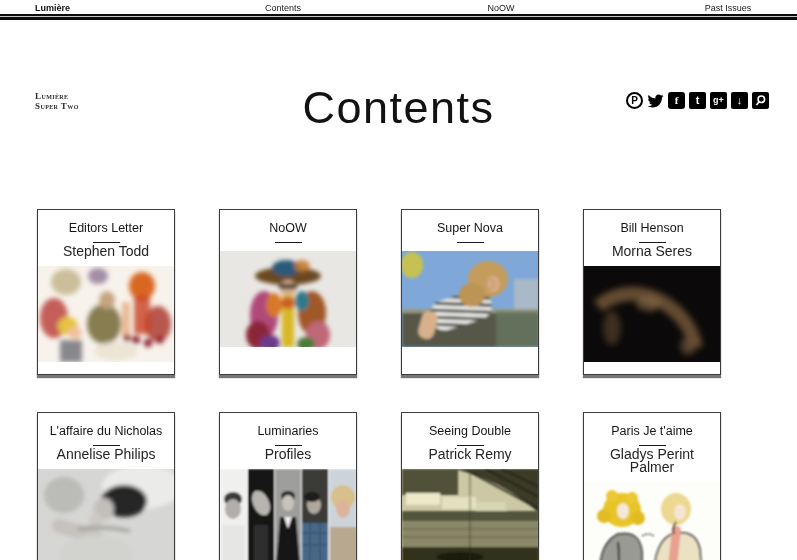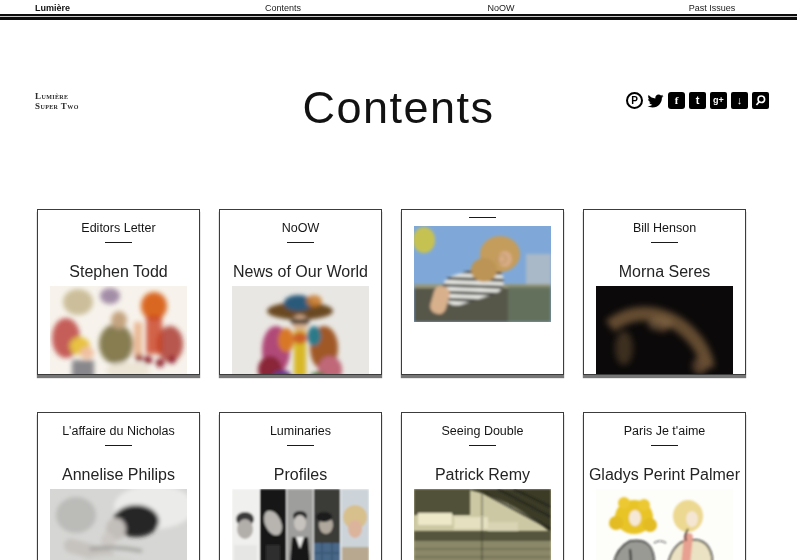--- a/index.html
+++ b/index.html
@@ -8,21 +8,21 @@
     font-family:"Liberation Sans", sans-serif;color:#111;position:relative;
   }
   .page{position:absolute;inset:0;}
 
   
   .navbar{position:absolute;top:0;left:0;width:797px;height:14px;background:#fff;}
   .nav-brand{position:absolute;left:35px;top:3px;font-size:9px;font-weight:bold;color:#111;}
   .nav-item{position:absolute;top:3px;font-size:9px;color:#1a1a1a;transform:translateX(-50%);white-space:nowrap;}
   .nav-item.n1{left:283px;}
   .nav-item.n2{left:501px;}
-  .nav-item.n3{left:712px;}
+  .nav-item.n3{left:728px;}
   .nav-rule{position:absolute;top:14px;left:0;width:797px;height:6px;
     background:linear-gradient(to bottom,#0c0c0c 0,#0c0c0c 2px,#c8c8c8 2px,#c8c8c8 3px,#0c0c0c 3px,#0c0c0c 6px);}
 
   
   .logo{position:absolute;left:35px;top:91px;font-family:"Liberation Serif", serif;
     font-variant:small-caps;font-weight:bold;font-size:9px;line-height:1.15;
     letter-spacing:.4px;color:#2c2c2c;}
   .page-title{position:absolute;top:82px;left:0;width:797px;text-align:center;margin:0;
     font-size:45px;font-weight:normal;letter-spacing:1.5px;color:#121212;}
 
@@ -33,26 +33,26 @@
   .s-icon.box{background:#000;color:#fff;border-radius:2px;font-size:11px;font-weight:bold;line-height:1;}
   .s-icon.fb{border-radius:3px;font-family:"Liberation Serif", serif;}
   .s-icon.gp span{font-size:9px;}
   .s-icon.pin{border:2px solid #000;border-radius:50%;background:#fff;color:#000;
     font-size:10px;font-weight:bold;}
   .s-icon.bird{background:transparent;}
 
   
   .cards{position:absolute;top:209px;left:37px;display:grid;
     grid-template-columns:repeat(4,161px);column-gap:21px;row-gap:37px;}
-  .card{box-sizing:border-box;width:163px;height:166px;background:#fff;
+  .card{box-sizing:border-box;width:138px;height:166px;background:#fff;
     border:1px solid #3c3c3c;box-shadow:0 3px 1px rgba(45,45,45,.65);
     text-align:center;overflow:hidden;cursor:pointer;}
   .card-title{margin:11px 4px 0;font-size:12.5px;font-weight:normal;color:#151515;line-height:14px;}
   .card-divider{width:27px;border:none;border-top:1px solid #1a1a1a;margin:7px auto 0;}
-  .card-author{margin:22px 4px 0;font-size:16px;color:#242424;line-height:13px;}
+  .card-author{margin:2px 4px 0;font-size:14px;color:#242424;line-height:13px;}
   .card-thumb{display:block;margin:8px auto 0;width:137px;height:96px;background:#eee;}
 </style>
 </head>
 <body>
 
 <div class="page">
 
   <nav class="navbar">
     <span class="nav-brand">Lumière</span>
     <span class="nav-item n1">Contents</span>
@@ -127,21 +127,20 @@
           <circle cx="122" cy="74" r="3.5" fill="#8a1828"></circle>
           <circle cx="89" cy="72" r="3.5" fill="#8a1828"></circle>
           <rect x="22" y="74" width="22" height="22" fill="#5a5a62" opacity=".7"></rect>
         </g>
       </svg>
     </article>
 
     <article class="card">
       <h2 class="card-title">NoOW</h2>
       <hr class="card-divider">
-      <div class="card-author">News of Our World</div>
       <svg class="card-thumb" viewBox="0 0 137 96">
         <defs>
             <filter id="f2" x="-20%" y="-20%" width="140%" height="140%">
               <feGaussianBlur stdDeviation="2.2"></feGaussianBlur>
             </filter>
           </defs>
         <rect width="137" height="96" fill="#e9e7e3"></rect>
         <g filter="url(#f2)">
           <ellipse cx="68" cy="25" rx="33" ry="9" fill="#6a4a22"></ellipse>
           <ellipse cx="66" cy="17" rx="14" ry="8" fill="#2a5a7a"></ellipse>
@@ -156,20 +155,21 @@
           <ellipse cx="82" cy="50" rx="7" ry="10" fill="#2a7a8a"></ellipse>
           <ellipse cx="50" cy="92" rx="10" ry="8" fill="#6a3a8a"></ellipse>
           <ellipse cx="86" cy="93" rx="9" ry="7" fill="#4a7a3a"></ellipse>
           <rect x="62" y="44" width="12" height="52" fill="#d8b828"></rect>
           <ellipse cx="68" cy="52" rx="7" ry="6" fill="#c84828" opacity=".8"></ellipse>
         </g>
       </svg>
     </article>
 
     <article class="card">
+      <h2 class="card-title">Super Nova</h2>
       <hr class="card-divider">
       <svg class="card-thumb" viewBox="0 0 137 96">
         <defs>
           <filter id="f3" x="-20%" y="-20%" width="140%" height="140%">
               <feGaussianBlur stdDeviation="1.4"></feGaussianBlur>
             </filter>
           <pattern id="stp" width="7" height="7" patternUnits="userSpaceOnUse" patternTransform="rotate(20)">
             <rect width="7" height="7" fill="#ecece8"></rect>
               <rect width="7" height="3" fill="#30302e"></rect>
           </pattern>

